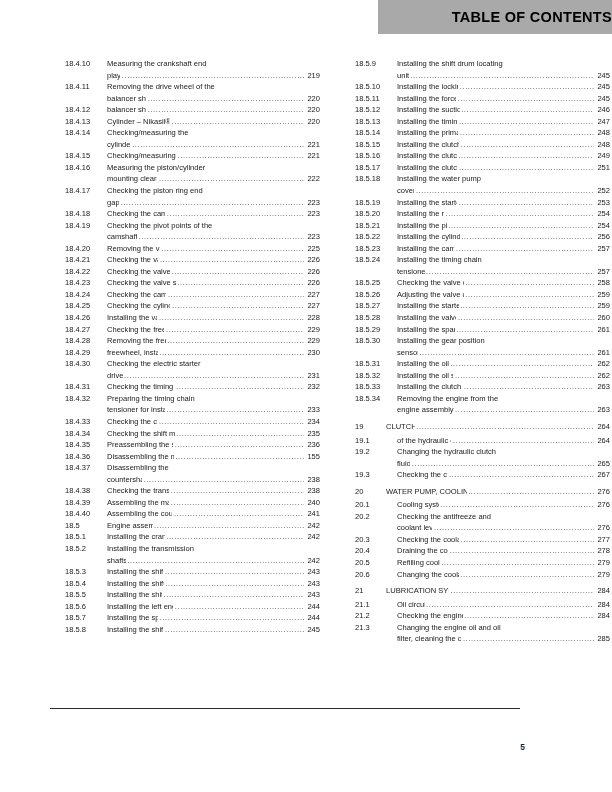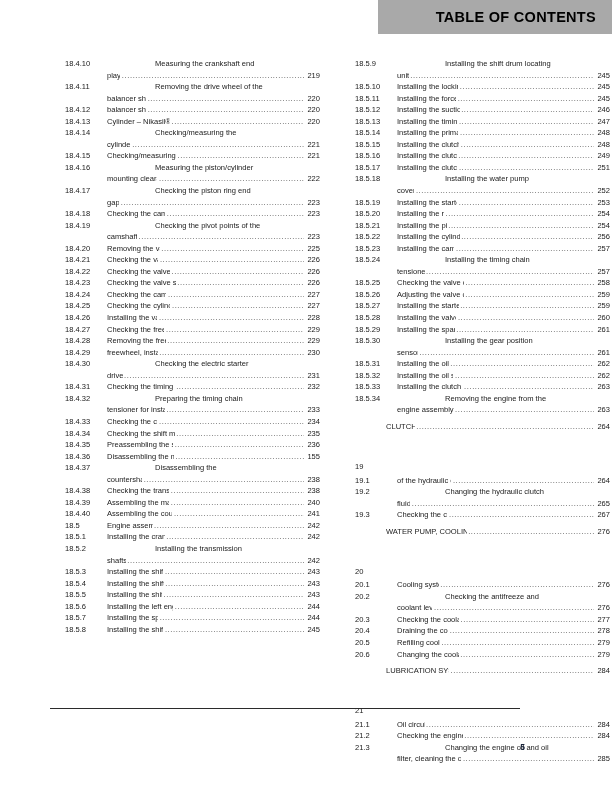--- a/index.html
+++ b/index.html
@@ -20,21 +20,20 @@
   .header-bar {
     position: absolute;
     top: 0;
     left: 378px;
     right: 0;
     height: 34px;
     background: #a9a9a9;
     display: flex;
     align-items: center;
     justify-content: flex-end;
-    padding-right: 16px;
     box-sizing: border-box;
   }
   .header-title {
     font-size: 14.5px;
     font-weight: bold;
     letter-spacing: 0.3px;
     color: #000000;
     white-space: nowrap;
   }
 
@@ -67,21 +66,20 @@
     margin-bottom: 2px;
   }
 
   .e-num {
     flex: 0 0 auto;
     width: 42px;
     white-space: nowrap;
   }
   .toc-entry.chapter .e-num {
     width: 23px;
-    margin-top: 40px;
   }
   .toc-entry.chapter .e-body {
     margin-left: 8px;
   }
 
   .e-body {
     flex: 1 1 auto;
     min-width: 0;
   }
 
@@ -114,21 +112,20 @@
   }
 
   
   .toc-entry.chapter .e-text {
     text-transform: none;
   }
 
   
   .e-cont {
     white-space: nowrap;
-    margin-left: 48px;
   }
 
   
   .footer-rule {
     position: absolute;
     left: 50px;
     top: 708px;
     width: 470px;
     height: 0;
     border-top: 1px solid #2b2b2b;

